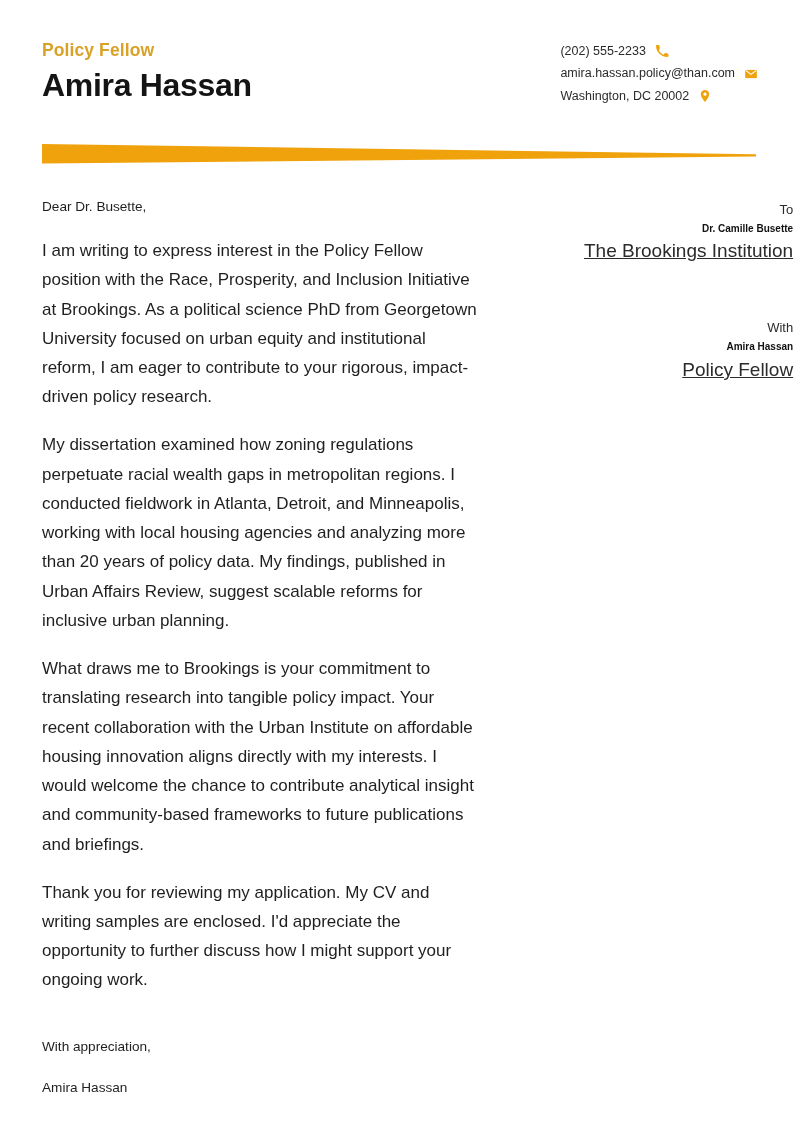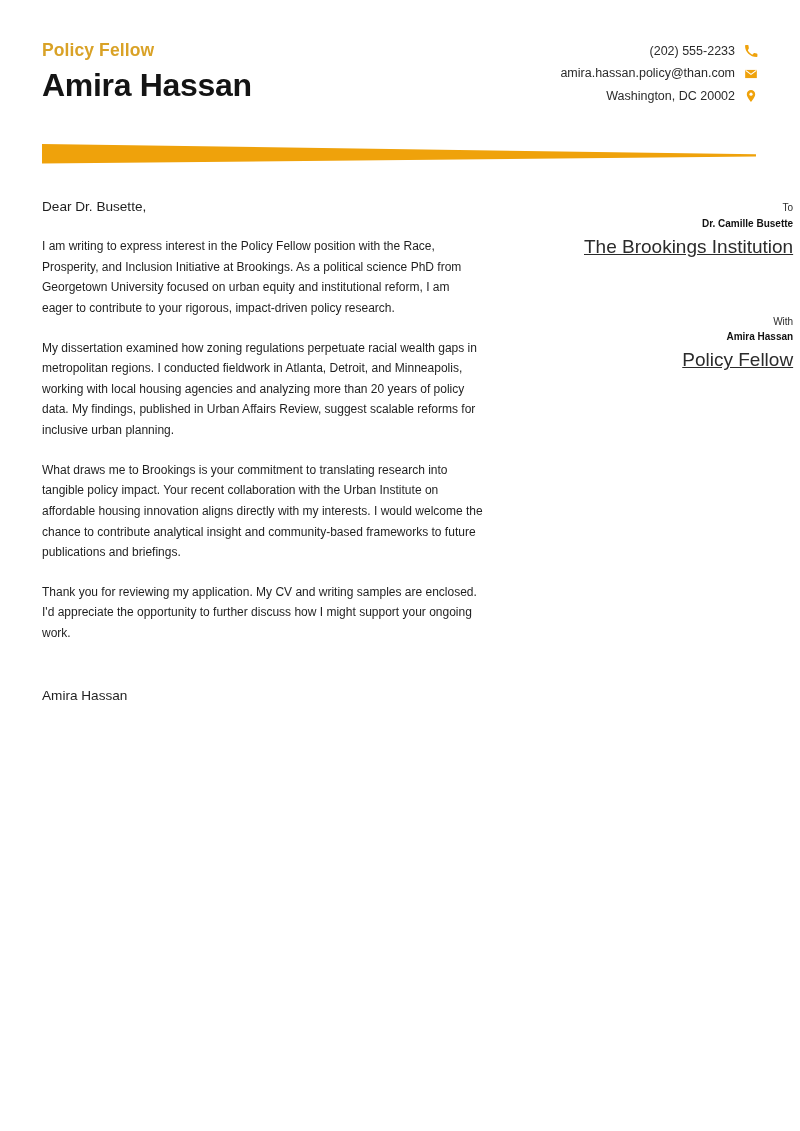--- a/index.html
+++ b/index.html
@@ -55,21 +55,21 @@
     font-weight: bold;
     color: #141414;
     letter-spacing: -0.3px;
     line-height: 1.15;
     margin: 0;
   }
 
   .contacts {
     display: flex;
     flex-direction: column;
-    align-items: flex-end;
+    align-items: flex-start;
     gap: 8.5px;
     padding-top: 4px;
   }
 
   .contact-row {
     display: flex;
     align-items: center;
     justify-content: flex-end;
     gap: 9px;
     font-size: 12.5px;
@@ -118,21 +118,21 @@
   }
 
   .salutation {
     font-size: 13.6px;
     line-height: 1.55;
     color: #1f1f1f;
     margin: 0 0 19px 0;
   }
 
   .para {
-    font-size: 12px;
+    font-size: 17px;
     line-height: 1.72;
     color: #1f1f1f;
     margin: 0 0 19px 0;
     text-align: left;
   }
 
   .closing-block {
     margin-top: 41px;
   }
 
@@ -154,21 +154,21 @@
     align-items: flex-end;
     text-align: right;
     padding-top: 4px;
   }
 
   .meta-group + .meta-group {
     margin-top: 52px;
   }
 
   .meta-label {
-    font-size: 10px;
+    font-size: 13px;
     color: #2b2b2b;
     line-height: 1.58;
     margin: 0;
   }
 
   .meta-primary {
     font-size: 10px;
     font-weight: bold;
     color: #111111;
     line-height: 1.58;
@@ -244,20 +244,21 @@
 
       <p class="para">I am writing to express interest in the Policy Fellow position with the Race, Prosperity, and Inclusion Initiative at Brookings. As a political science PhD from Georgetown University focused on urban equity and institutional reform, I am eager to contribute to your rigorous, impact-driven policy research.</p>
 
       <p class="para">My dissertation examined how zoning regulations perpetuate racial wealth gaps in metropolitan regions. I conducted fieldwork in Atlanta, Detroit, and Minneapolis, working with local housing agencies and analyzing more than 20 years of policy data. My findings, published in Urban Affairs Review, suggest scalable reforms for inclusive urban planning.</p>
 
       <p class="para">What draws me to Brookings is your commitment to translating research into tangible policy impact. Your recent collaboration with the Urban Institute on affordable housing innovation aligns directly with my interests. I would welcome the chance to contribute analytical insight and community-based frameworks to future publications and briefings.</p>
 
       <p class="para">Thank you for reviewing my application. My CV and writing samples are enclosed. I'd appreciate the opportunity to further discuss how I might support your ongoing work.</p>
 
       <div class="closing-block">
+        <p class="closing-line">With appreciation,</p>
         <p class="closing-line signature">Amira Hassan</p>
       </div>
     </div>
 
     <div class="meta-col">
 
       <div class="meta-group">
         <p class="meta-label">To</p>
         <p class="meta-primary">Dr. Camille Busette</p>
         <p class="meta-secondary">The Brookings Institution</p>

